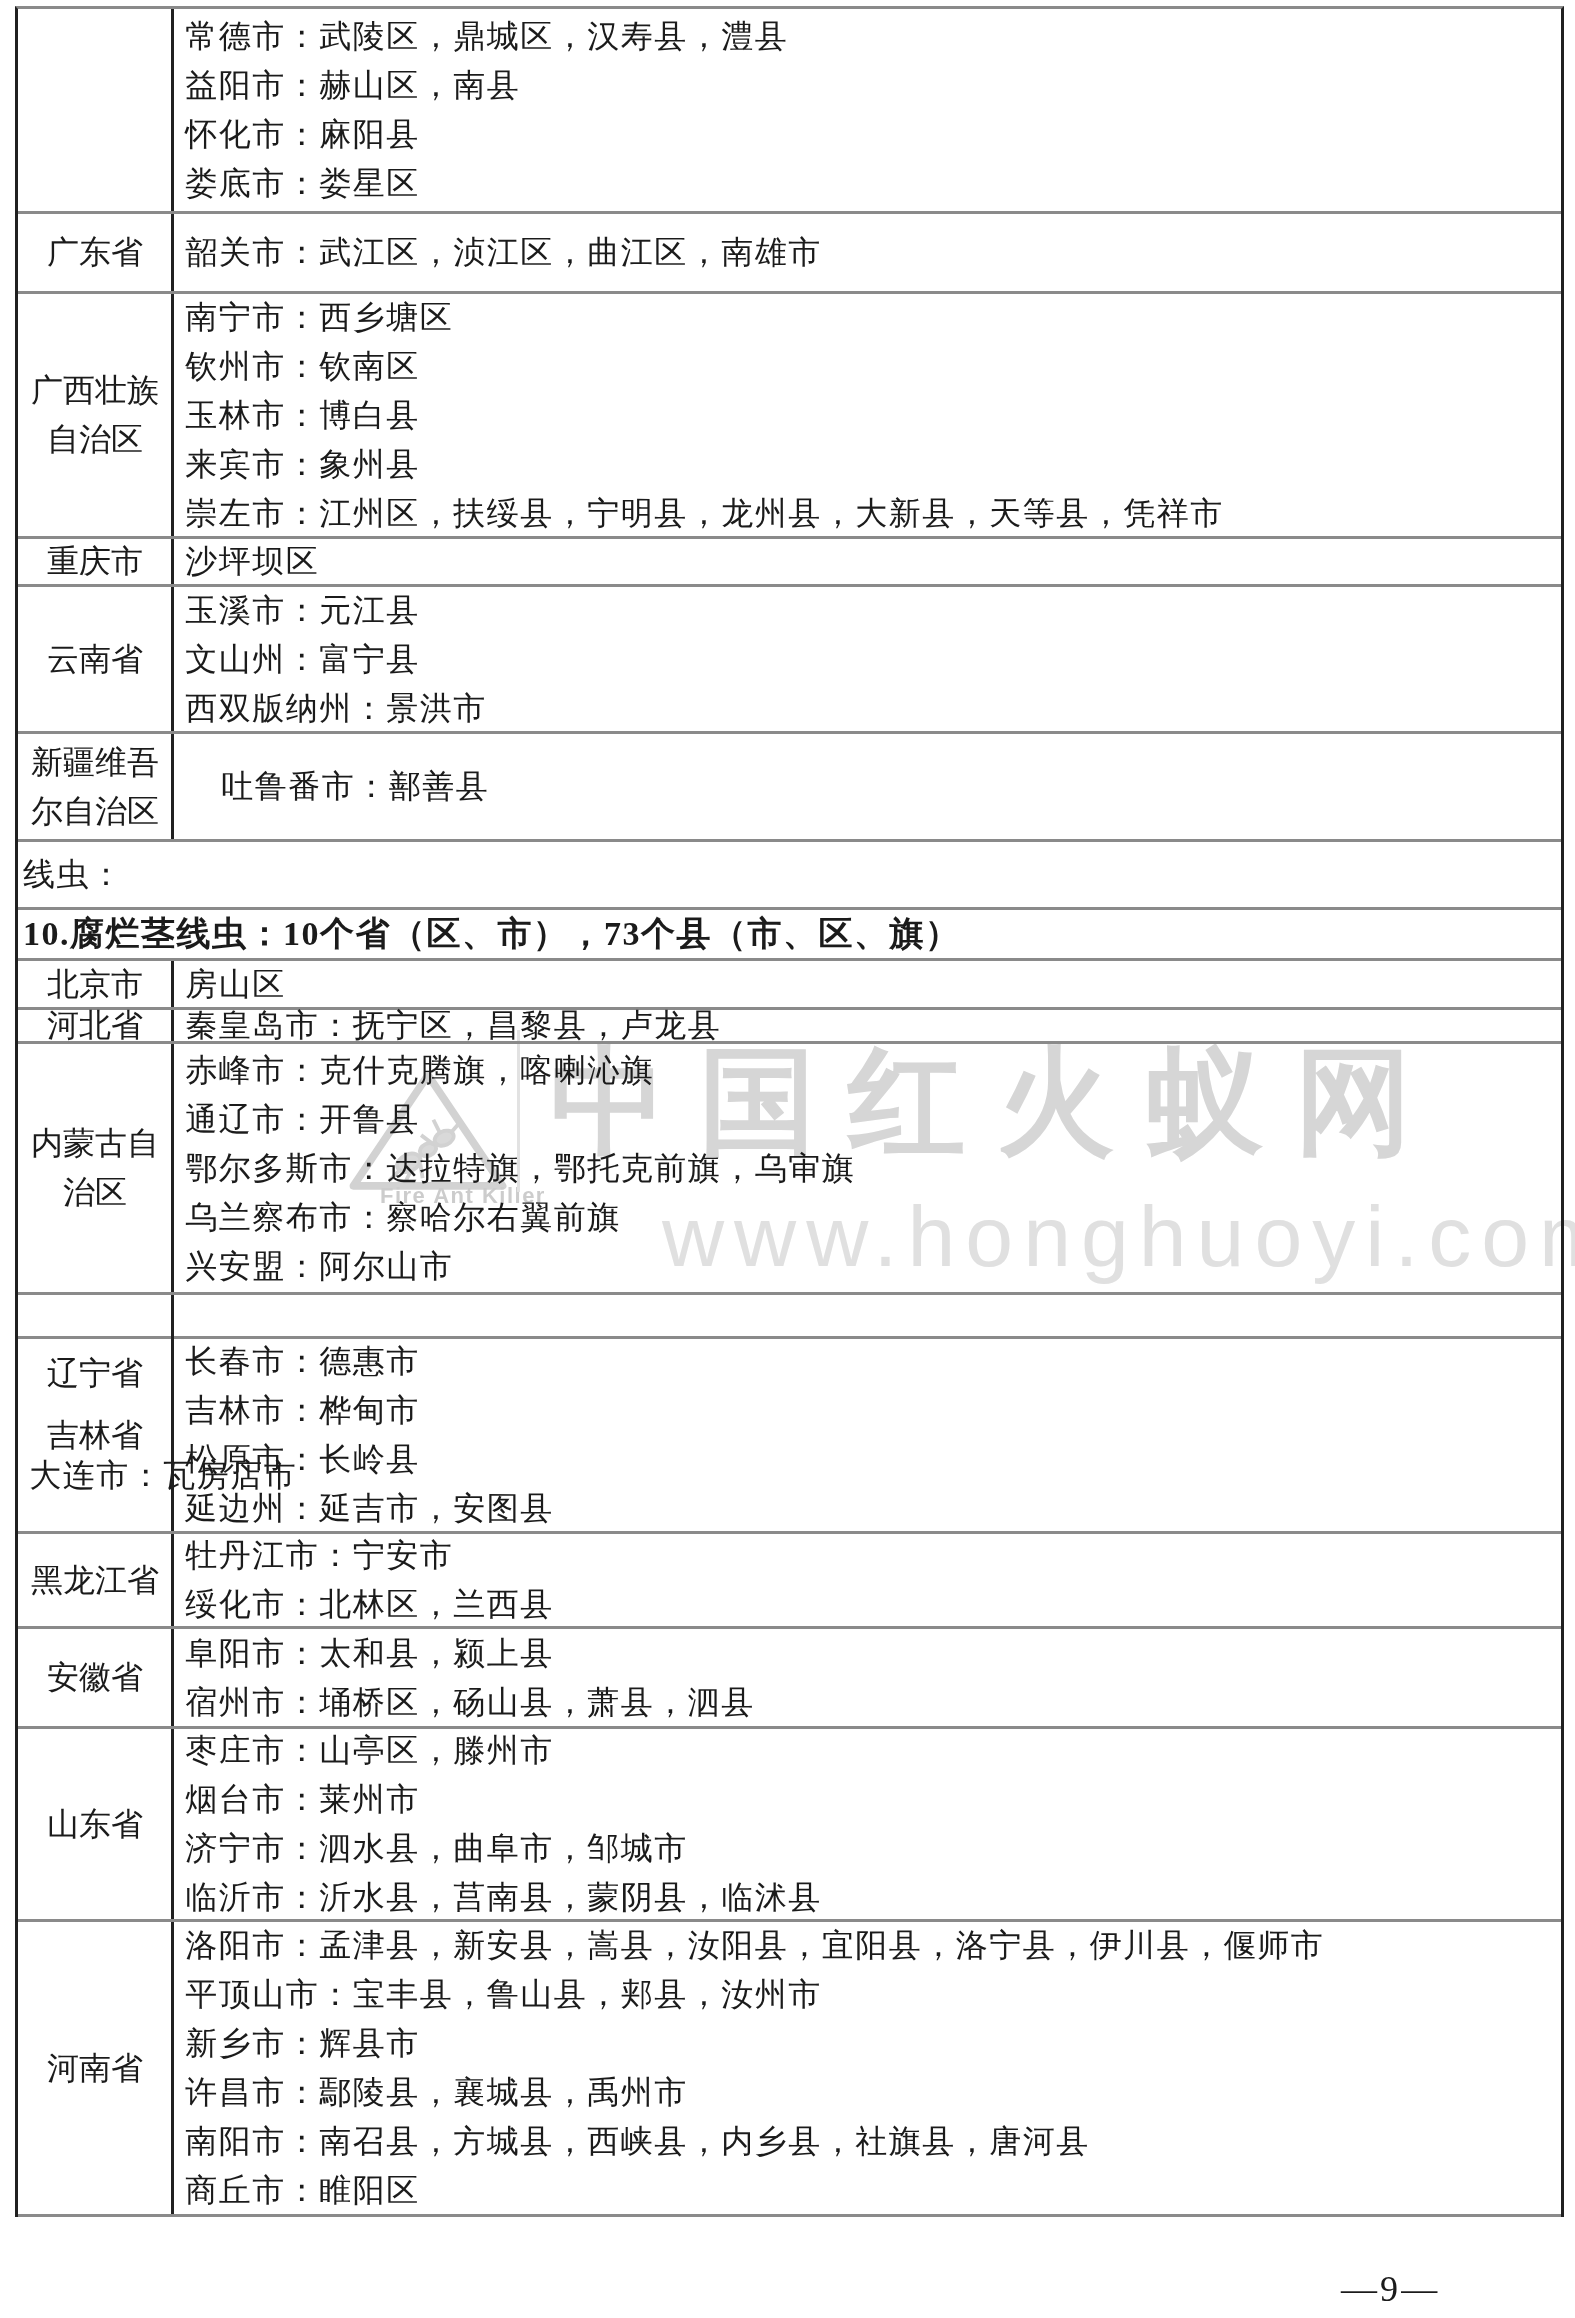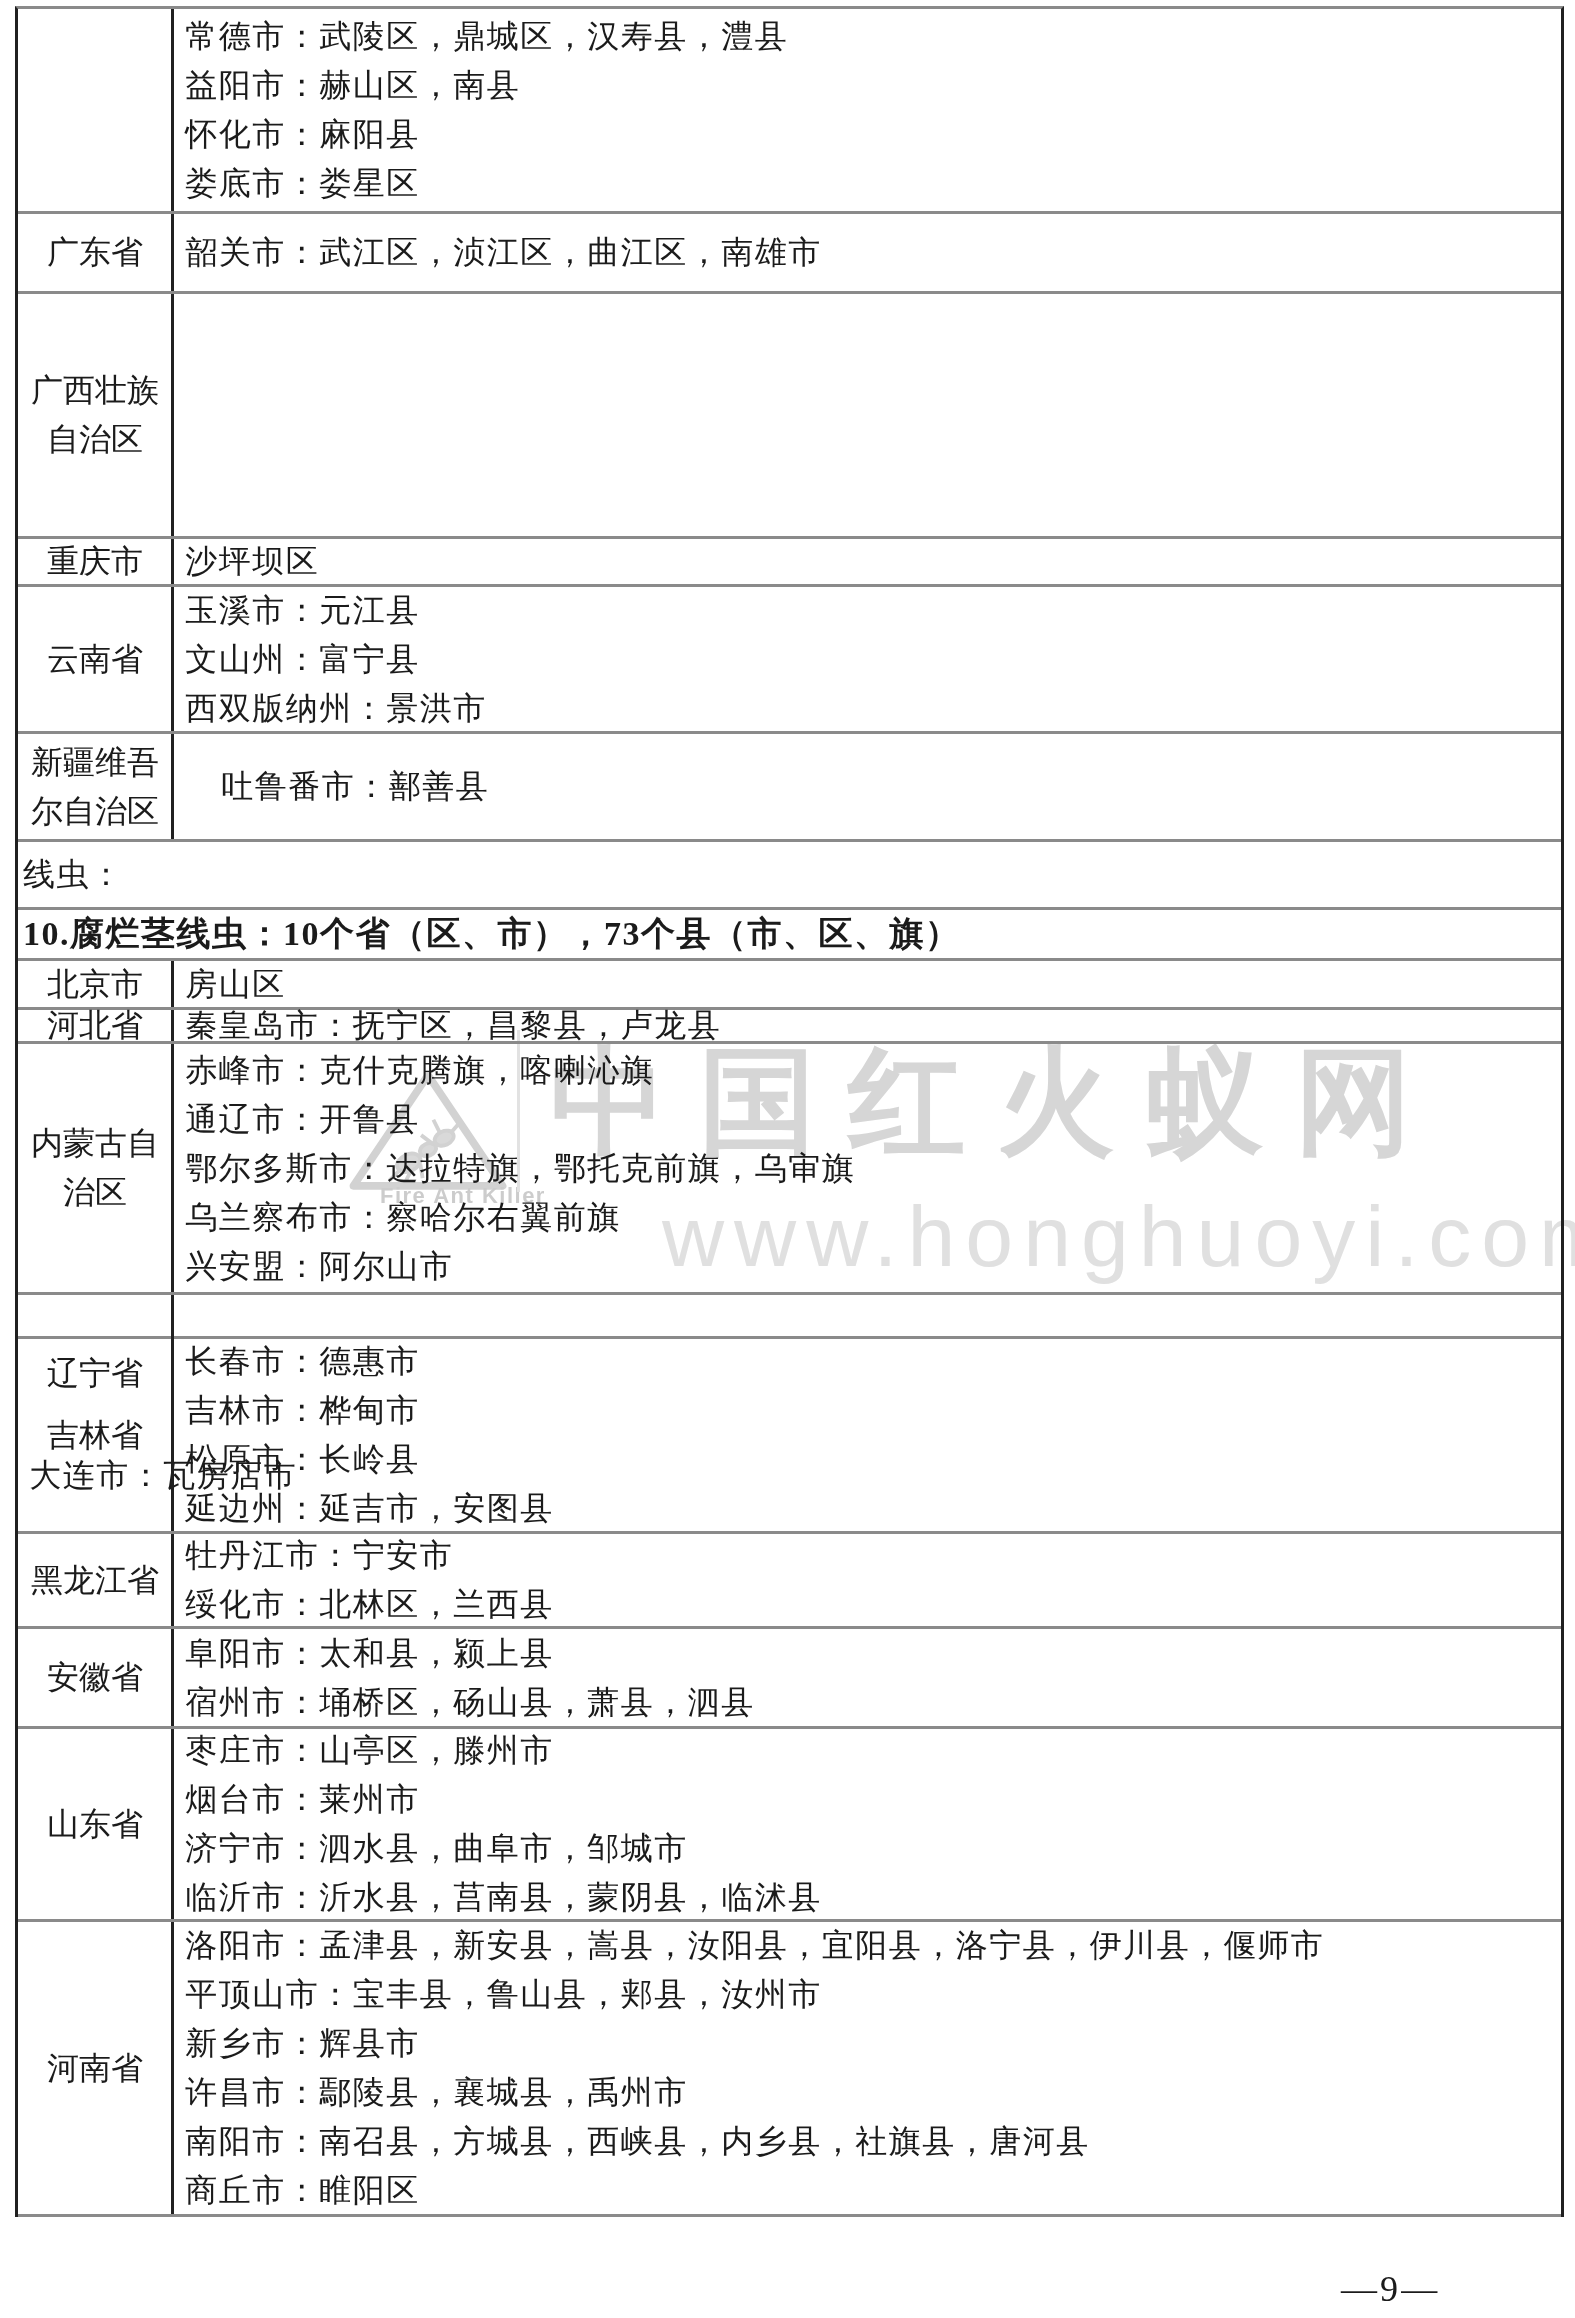--- a/index.html
+++ b/index.html
@@ -107,20 +107,27 @@
 
     <div class="row" style="height:80px;">
       <div class="lab">广东省</div>
       <div class="body">
         <div class="ln">韶关市：武江区，浈江区，曲江区，南雄市</div>
       </div>
     </div>
 
     <div class="row" style="height:245px;">
       <div class="lab">广西壮族自治区</div>
+      <div class="body">
+        <div class="ln">南宁市：西乡塘区</div>
+        <div class="ln">钦州市：钦南区</div>
+        <div class="ln">玉林市：博白县</div>
+        <div class="ln">来宾市：象州县</div>
+        <div class="ln">崇左市：江州区，扶绥县，宁明县，龙州县，大新县，天等县，凭祥市</div>
+      </div>
     </div>
 
     <div class="row" style="height:48px;">
       <div class="lab">重庆市</div>
       <div class="body">
         <div class="ln">沙坪坝区</div>
       </div>
     </div>
 
     <div class="row" style="height:147px;">

